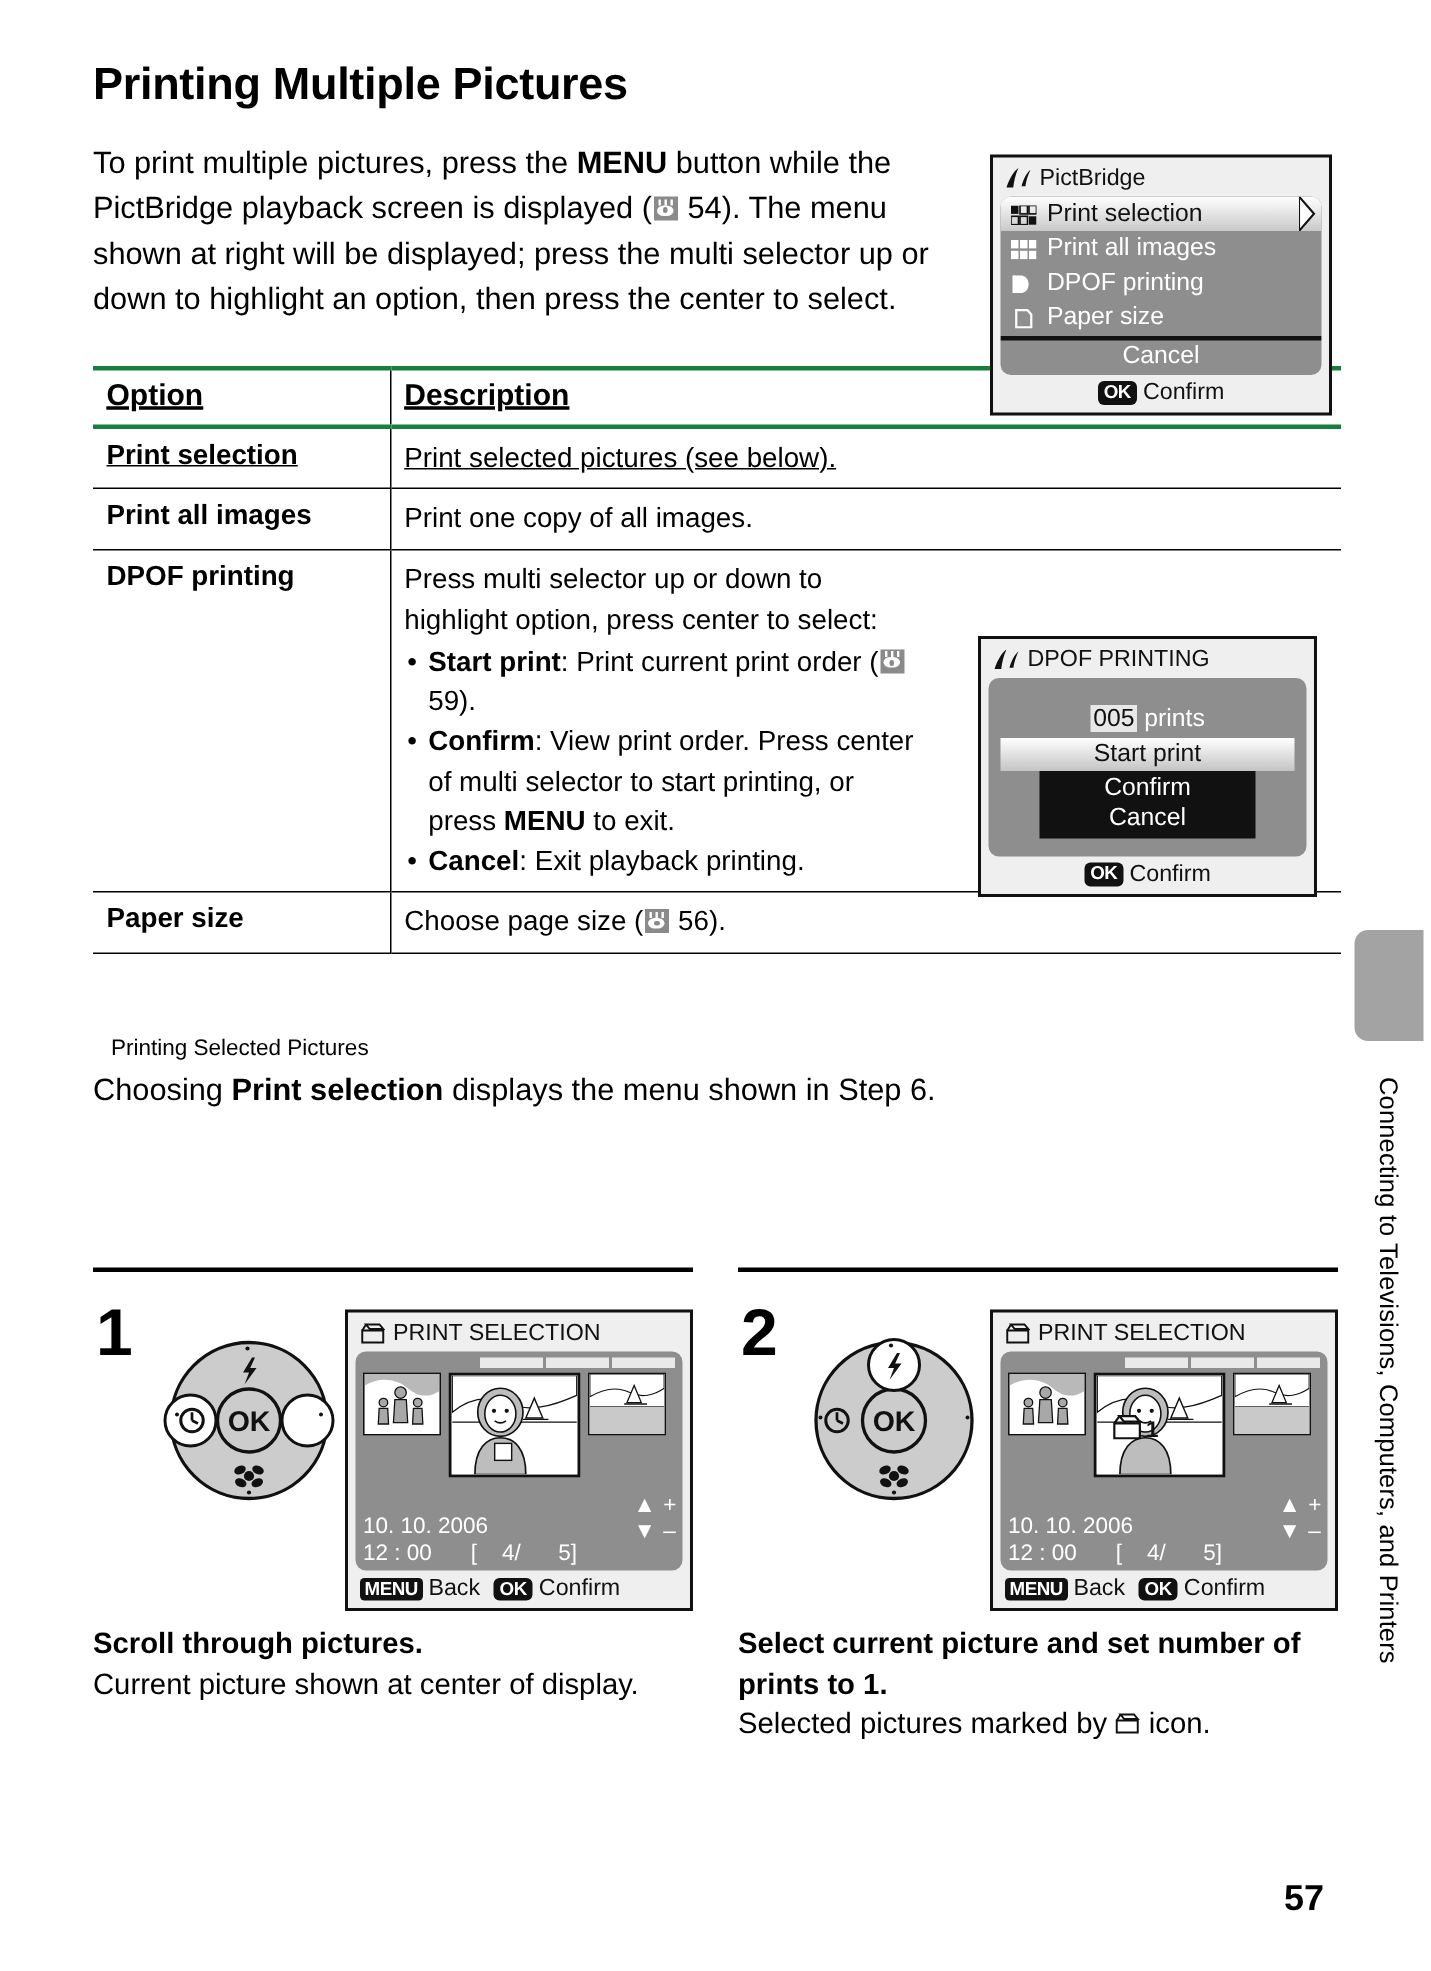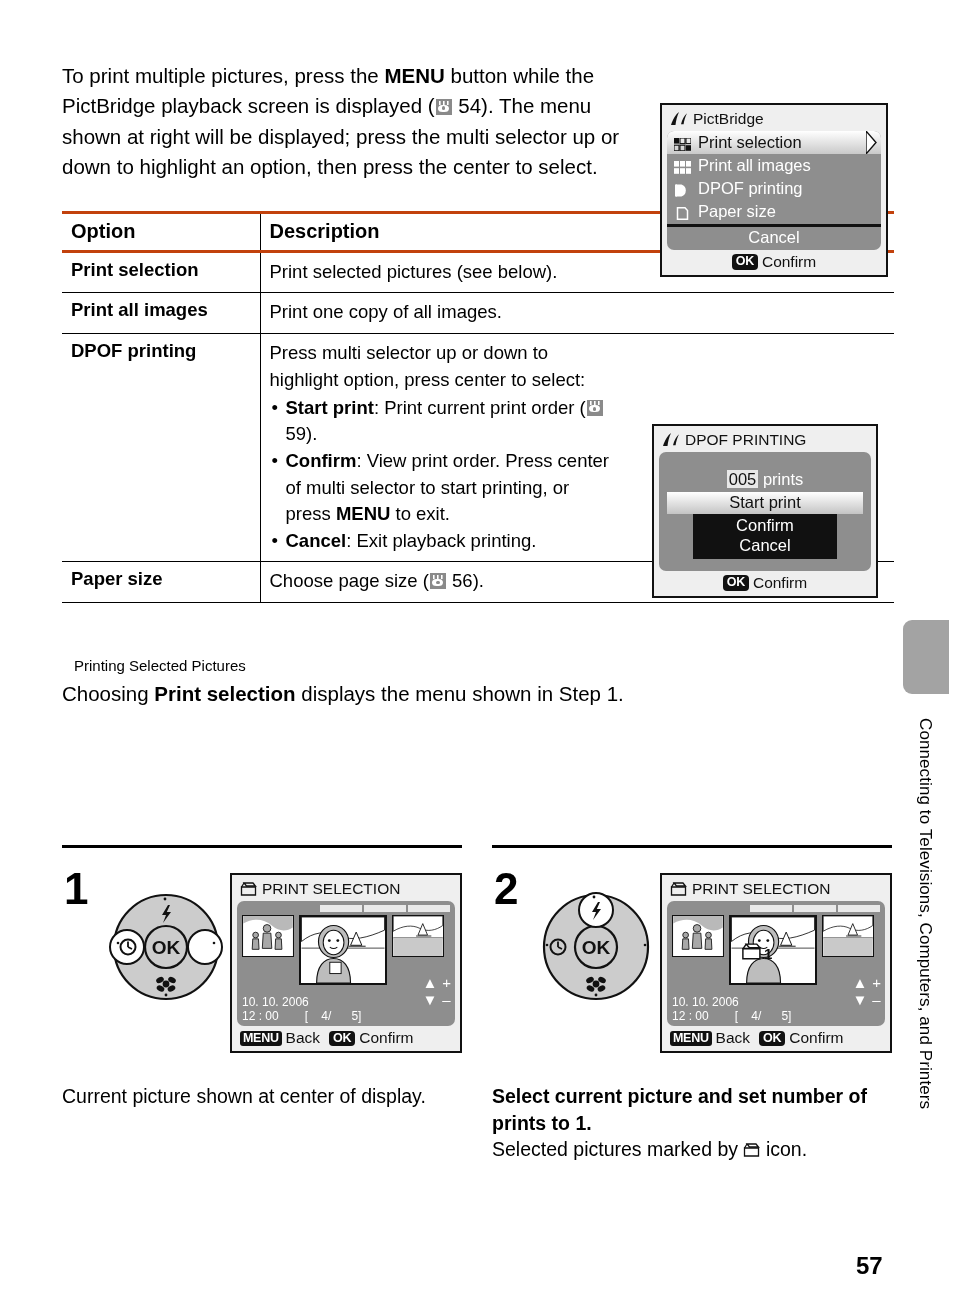--- a/index.html
+++ b/index.html
@@ -90,21 +90,21 @@
   .key.ok { border-radius:4px; padding:1px 4px; }
 
   
   .ic { width:17px; height:13px; display:inline-block; position:relative; flex:0 0 auto; }
 
   
   table.opts { width:832px; border-collapse:collapse; margin-top:28px; font-size:18.5px; }
   table.opts td, table.opts th { vertical-align:top; padding:6px 9px 7px 9px; }
   table.opts th { text-align:left; font-size:20px; font-weight:bold; }
   .col-opt { width:198px; font-weight:bold; }
-  .rule-top { border-top:3px solid #c2410c; }
+  .rule-top { border-top:3px solid #15803d;text-decoration:underline; }
   .rule-thin { border-top:1.3px solid #000; }
   .vline { border-left:1.3px solid #000; }
   ul.bul { margin:0; padding:0 0 0 16px; list-style:none; }
   ul.bul li { position:relative; padding-left:0; line-height:1.42; margin-top:1px; }
   ul.bul li::before { content:"\2022"; position:absolute; left:-14px; top:0; }
   .desc { line-height:1.45; }
 
   
   .dpof { position:absolute; left:652px; top:424px; width:226px; }
   .dpof .lcd-body { padding:6px 8px 12px 8px; }
@@ -122,21 +122,21 @@
   .step-rule { border-top:3px solid #000; width:400px; }
   .step-num { font-size:44px; font-weight:bold; line-height:1; position:absolute; left:2px; top:22px; }
 
   
   .dial { position:absolute; top:44px; left:46px; width:116px; height:116px; }
 
   
   .steplcd { position:absolute; left:168px; top:28px; width:232px; }
   .steplcd .lcd-body { padding:4px 5px 3px 5px; }
   .thumbs { display:flex; align-items:flex-start; gap:5px; height:80px; }
-  .info { color:#fff; font-size:12px; line-height:1.18; margin-top:0; }
+  .info { color:#fff; font-size:15px; line-height:1.18; margin-top:14px; }
   .inforow { display:flex; align-items:center; }
   .updown { position:absolute; right:9px; bottom:43px; color:#fff; font-size:15px; }
 
   .caption { position:absolute; top:238px; width:400px; font-size:19.5px; line-height:1.36; }
   .caption .cb { font-weight:bold; }
 
   
   .sidetab {
     position:absolute; left:903px; top:620px; width:46px; height:74px;
     background:#a3a3a3; border-radius:9px 0 0 9px;
@@ -151,20 +151,21 @@
   
   .printer { display:inline-block; width:17px; height:15px; vertical-align:-2px; }
 </style>
 </head>
 <body>
 
 <div class="page">
 
   <div class="content">
 
+    <h1 class="h1">Printing Multiple Pictures</h1>
 
     <p class="intro">
       <span>To print multiple pictures, press the </span><b>MENU</b><span> button while the PictBridge playback screen is displayed (</span><span class="eye"><i></i></span> <span>54</span><span>). The menu shown at right will be displayed; press the multi selector up or down to highlight an option, then press the center to select.</span>
     </p>
 
     <table class="opts">
       <tbody>
           <tr class="rule-top">
         <th class="col-opt rule-top">Option</th>
         <th class="vline rule-top">Description</th>
@@ -209,21 +210,21 @@
       <tr>
         <td class="rule-thin" style="padding:0;height:0;"></td>
         <td class="rule-thin" style="padding:0;height:0;"></td>
       </tr>
     </tbody>
       </table>
 
     <div style="margin-top:54px;">
       <div class="h2">Printing Selected Pictures</div>
       <div class="intro" style="width:790px;">
-        <span>Choosing </span><b>Print selection</b><span> displays the menu shown in Step 1.</span>
+        <span>Choosing </span><b>Print selection</b><span> displays the menu shown in Step 6.</span>
       </div>
     </div>
   </div>
 
   <div class="pbmenu lcd">
     <div class="lcd-title">
       <span class="pb-logo">
         <svg viewBox="0 0 18 15" width="18" height="15">
             <path d="M1 13 C3 7 6 2 9 0 C7 4 6 9 5.5 13 Z" fill="#111"></path>
             <path d="M11 12.2 C12.2 7.5 14.4 3.4 17 1.2 C15.2 5 14 9 13.6 12.2 Z" fill="#111"></path>
@@ -440,20 +441,21 @@
         </div>
         <div class="lcd-foot" style="justify-content:flex-start;padding-left:3px;gap:4px;">
           <span class="key">MENU</span>
           <span>Back</span>
           <span class="key ok" style="margin-left:5px;">OK</span>
           <span>Confirm</span>
         </div>
       </div>
 
       <div class="caption">
+        <div class="cb">Scroll through pictures.</div>
         <div>Current picture shown at center of display.</div>
       </div>
     </div>
 
     <div class="step-col b">
       <div class="step-rule"></div>
       <div class="step-num">2</div>
 
       <div class="dial">
         <svg viewBox="0 0 116 116" width="116" height="116">

